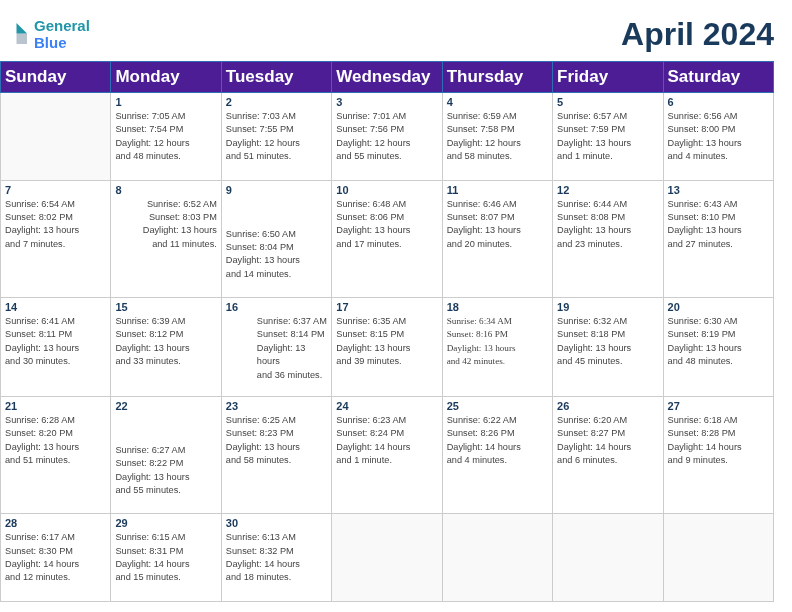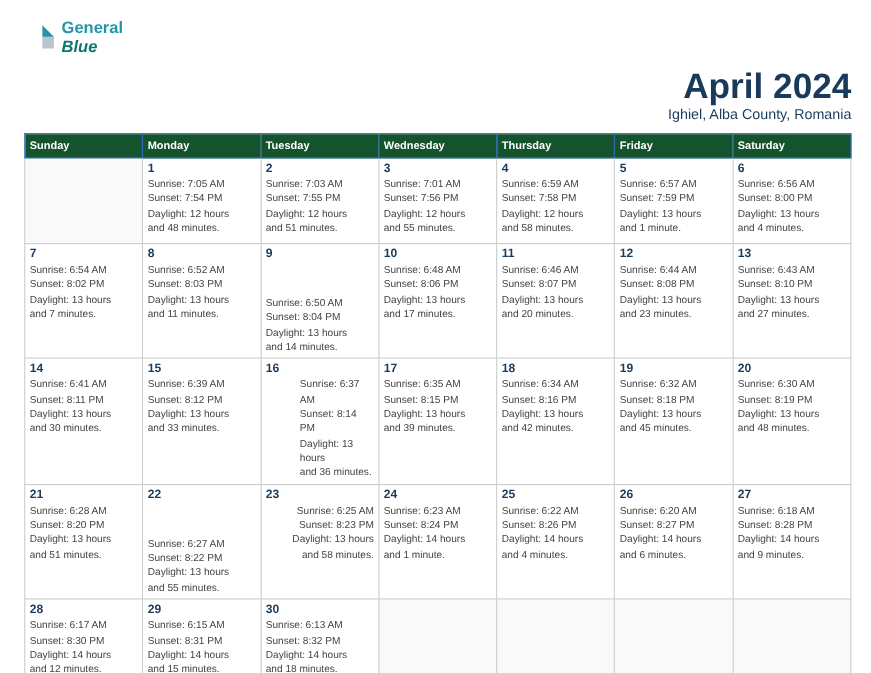--- a/index.html
+++ b/index.html
@@ -6,21 +6,21 @@
     body {
       font-family: Arial, sans-serif;
       background: #fff;
       width: 792px;
       height: 612px;
       overflow: hidden;
     }
     .page {
       width: 792px;
       height: 612px;
-      padding: 18px 18px 10px 22px;
+      padding: 18px 18px 10px 0;
       display: flex;
       flex-direction: column;
     }
     .header {
       display: flex;
       justify-content: space-between;
       align-items: flex-start;
       margin-bottom: 10px;
     }
     .logo {
@@ -36,43 +36,42 @@
     }
     .logo-text span {
       color: #2196a8;
     }
     .logo-icon {
       width: 30px;
       height: 30px;
     }
     .title-area {
       text-align: right;
-      margin-top: 44px;
     }
     .month-title {
       font-size: 32px;
       font-weight: bold;
       color: #1a3a5c;
       line-height: 1;
     }
     .location {
       font-size: 13px;
       color: #1a3a5c;
       margin-top: 2px;
     }
     .calendar {
       flex: 1;
       border-collapse: collapse;
       width: 100%;
       table-layout: fixed;
     }
     .calendar th {
-      background-color: #14532d;
+      background-color: #4c1d95;
       color: #fff;
-      font-size: 10px;
+      font-size: 17px;
       font-weight: bold;
       padding: 5px 4px;
       text-align: left;
       border: 1px solid #2f6eb5;
     }
     .calendar td {
       border: 1px solid #ccc;
       vertical-align: top;
       padding: 3px 4px;
       font-size: 9.2px;
@@ -99,26 +98,25 @@
 
 <div class="page">
   <div class="header">
     <div class="logo">
       <svg class="logo-icon" viewBox="0 0 40 40">
         <polygon points="22,4 36,18 22,18" fill="#2196a8"></polygon>
         <polygon points="22,18 36,18 36,32 22,32" fill="#1a3a5c" opacity="0.3"></polygon>
       </svg>
       <div class="logo-text">
         <div><span>General</span></div>
-        <div><span style="color:#0f766e;font-style:italic;">Blue</span></div>
+        <div><span style="color:#3b82f6;">Blue</span></div>
       </div>
     </div>
     <div class="title-area">
       <div class="month-title">April 2024</div>
-      <div class="location">Ighiel, Alba County, Romania</div>
     </div>
   </div>
 
   <table class="calendar">
     <thead>
       <tr id="header-row">
           <th>Sunday</th>
           <th>Monday</th>
           <th>Tuesday</th>
           <th>Wednesday</th>
@@ -176,21 +174,21 @@
         <tr>
           <td>
             <span class="day-number">7</span>
             <div class="day-info" style="white-space: pre-line;">Sunrise: 6:54 AM
 Sunset: 8:02 PM
 Daylight: 13 hours
 and 7 minutes.</div>
           </td>
           <td>
             <span class="day-number">8</span>
-            <div class="day-info" style="white-space: pre-line;">Sunrise: 6:52 AM
+            <div class="day-info" style="white-space: pre-line; text-align: right;">Sunrise: 6:52 AM
 Sunset: 8:03 PM
 Daylight: 13 hours
 and 11 minutes.</div>
           </td>
           <td>
             <span class="day-number">9</span>
             <div class="day-info" style="white-space: pre-line; margin-top: 32px;">Sunrise: 6:50 AM
 Sunset: 8:04 PM
 Daylight: 13 hours
 and 14 minutes.</div>
@@ -248,21 +246,21 @@
           </td>
           <td>
             <span class="day-number">17</span>
             <div class="day-info" style="white-space: pre-line;">Sunrise: 6:35 AM
 Sunset: 8:15 PM
 Daylight: 13 hours
 and 39 minutes.</div>
           </td>
           <td>
             <span class="day-number">18</span>
-            <div class="day-info" style="white-space: pre-line;">Sunrise: 6:34 AM
+            <div class="day-info" style="white-space: pre-line; font-family: Liberation Serif, serif;">Sunrise: 6:34 AM
 Sunset: 8:16 PM
 Daylight: 13 hours
 and 42 minutes.</div>
           </td>
           <td>
             <span class="day-number">19</span>
             <div class="day-info" style="white-space: pre-line;">Sunrise: 6:32 AM
 Sunset: 8:18 PM
 Daylight: 13 hours
 and 45 minutes.</div>
@@ -285,21 +283,21 @@
           </td>
           <td>
             <span class="day-number">22</span>
             <div class="day-info" style="white-space: pre-line; margin-top: 32px;">Sunrise: 6:27 AM
 Sunset: 8:22 PM
 Daylight: 13 hours
 and 55 minutes.</div>
           </td>
           <td>
             <span class="day-number">23</span>
-            <div class="day-info" style="white-space: pre-line; text-align: right;">Sunrise: 6:25 AM
+            <div class="day-info" style="white-space: pre-line;">Sunrise: 6:25 AM
 Sunset: 8:23 PM
 Daylight: 13 hours
 and 58 minutes.</div>
           </td>
           <td>
             <span class="day-number">24</span>
             <div class="day-info" style="white-space: pre-line;">Sunrise: 6:23 AM
 Sunset: 8:24 PM
 Daylight: 14 hours
 and 1 minute.</div>

